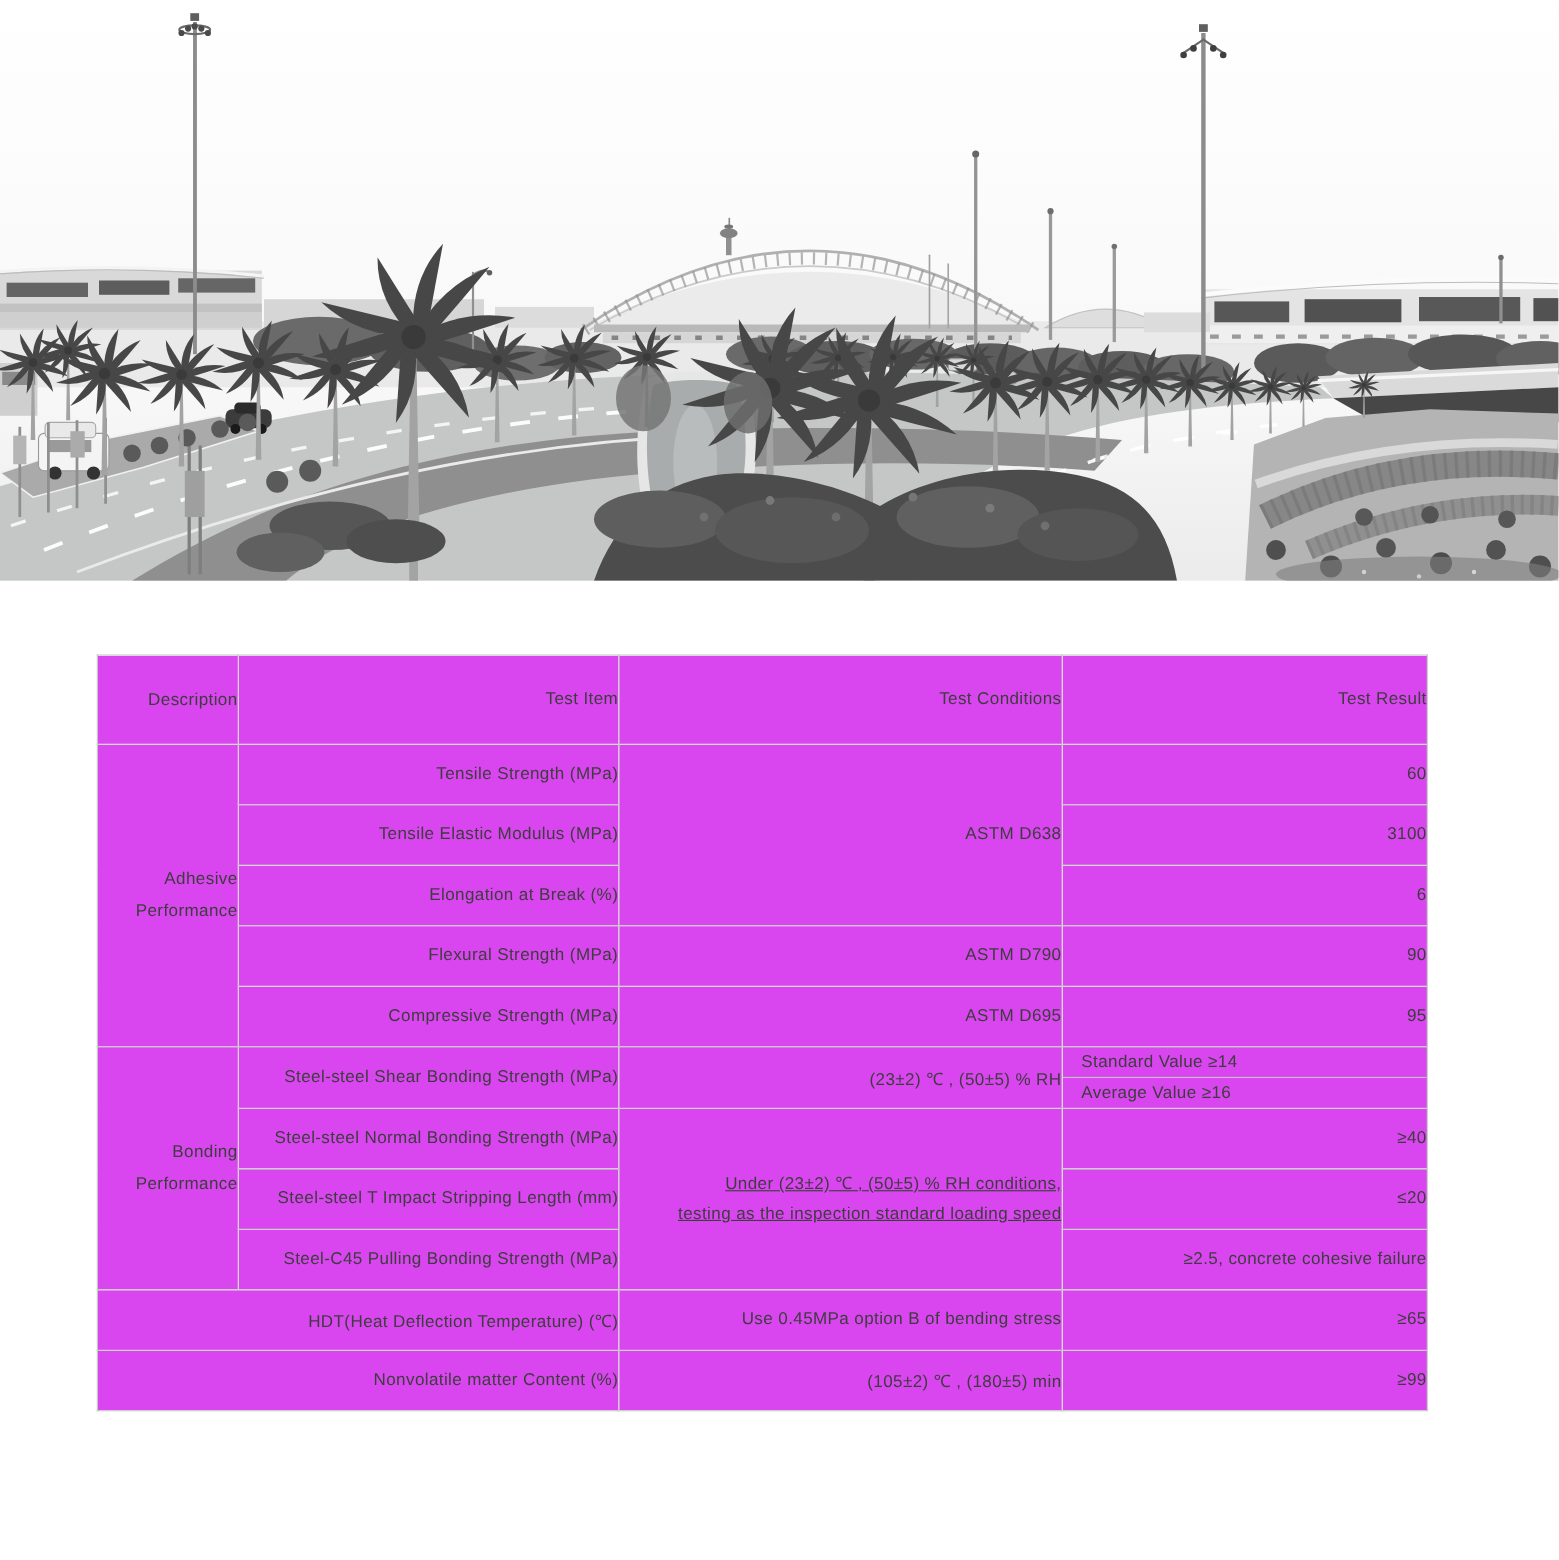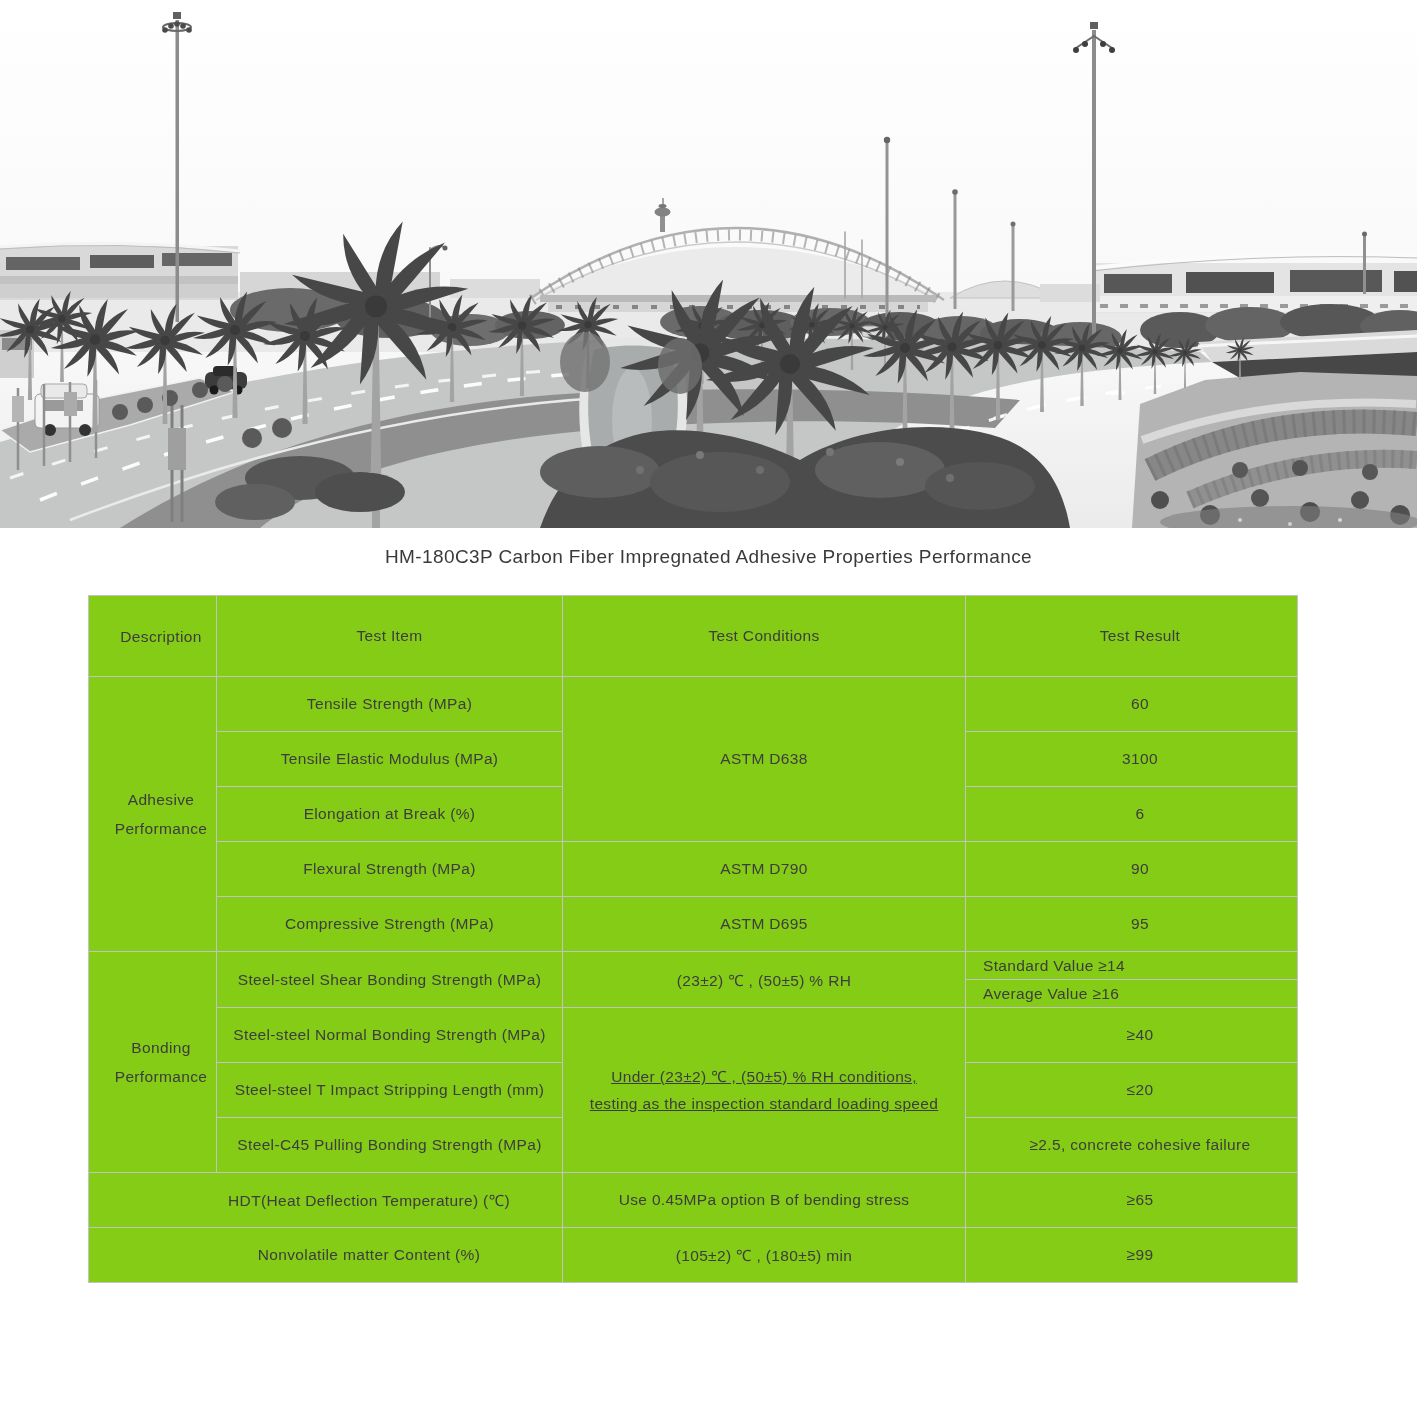--- a/index.html
+++ b/index.html
@@ -13,22 +13,22 @@
   .page-title {
     position:absolute; top:546px; left:0; width:1417px; text-align:center;
     font-size:19px; letter-spacing:.4px; color:#3a3a3a;
   }
   table.spec {
     position:absolute; top:595px; left:88px; width:1209px;
     border-collapse:collapse; table-layout:fixed;
     font-size:15.5px; letter-spacing:.35px; color:#3d3d3d;
   }
   table.spec th, table.spec td {
-    border:1px solid #c3c3c3; font-weight:normal; text-align:center;
-    vertical-align:middle; background:#84cc16; overflow:hidden;
+    border:1px solid #c3c3c3; font-weight:normal; text-align:right;
+    vertical-align:middle; background:#d946ef; overflow:hidden;
   }
   tr.hdr th { height:81px; }
   tr.body-row { height:55px; }
   .desc-cell   { padding-left:17px; line-height:29px; }
   .item-cell   { }
   .cond-cell   { }
   .result-cell { padding-left:17px; }
   .merged-item { padding-left:87px; }
   .cond-multi  { line-height:27px;text-decoration:underline; }
   td.result-split { padding:0; }
@@ -307,21 +307,20 @@
           <circle cx="950" cy="478" r="4" fill="#707070"></circle>
         <ellipse cx="300" cy="478" rx="55" ry="22" fill="#565656"></ellipse>
         <ellipse cx="360" cy="492" rx="45" ry="20" fill="#4e4e4e"></ellipse>
         <ellipse cx="255" cy="502" rx="40" ry="18" fill="#606060"></ellipse>
         <ellipse cx="585" cy="362" rx="25" ry="30" fill="#757575" opacity="0.85"></ellipse>
         <ellipse cx="680" cy="366" rx="22" ry="28" fill="#6d6d6d" opacity="0.85"></ellipse>
       </g>
     </svg>
   </div>
 
-  <div class="page-title">HM-180C3P Carbon Fiber Impregnated Adhesive Properties Performance</div>
 
   <table class="spec">
     <colgroup>
       <col style="width:128px">
         <col style="width:346px">
         <col style="width:403px">
         <col style="width:332px">
     </colgroup>
 
     <tbody>

